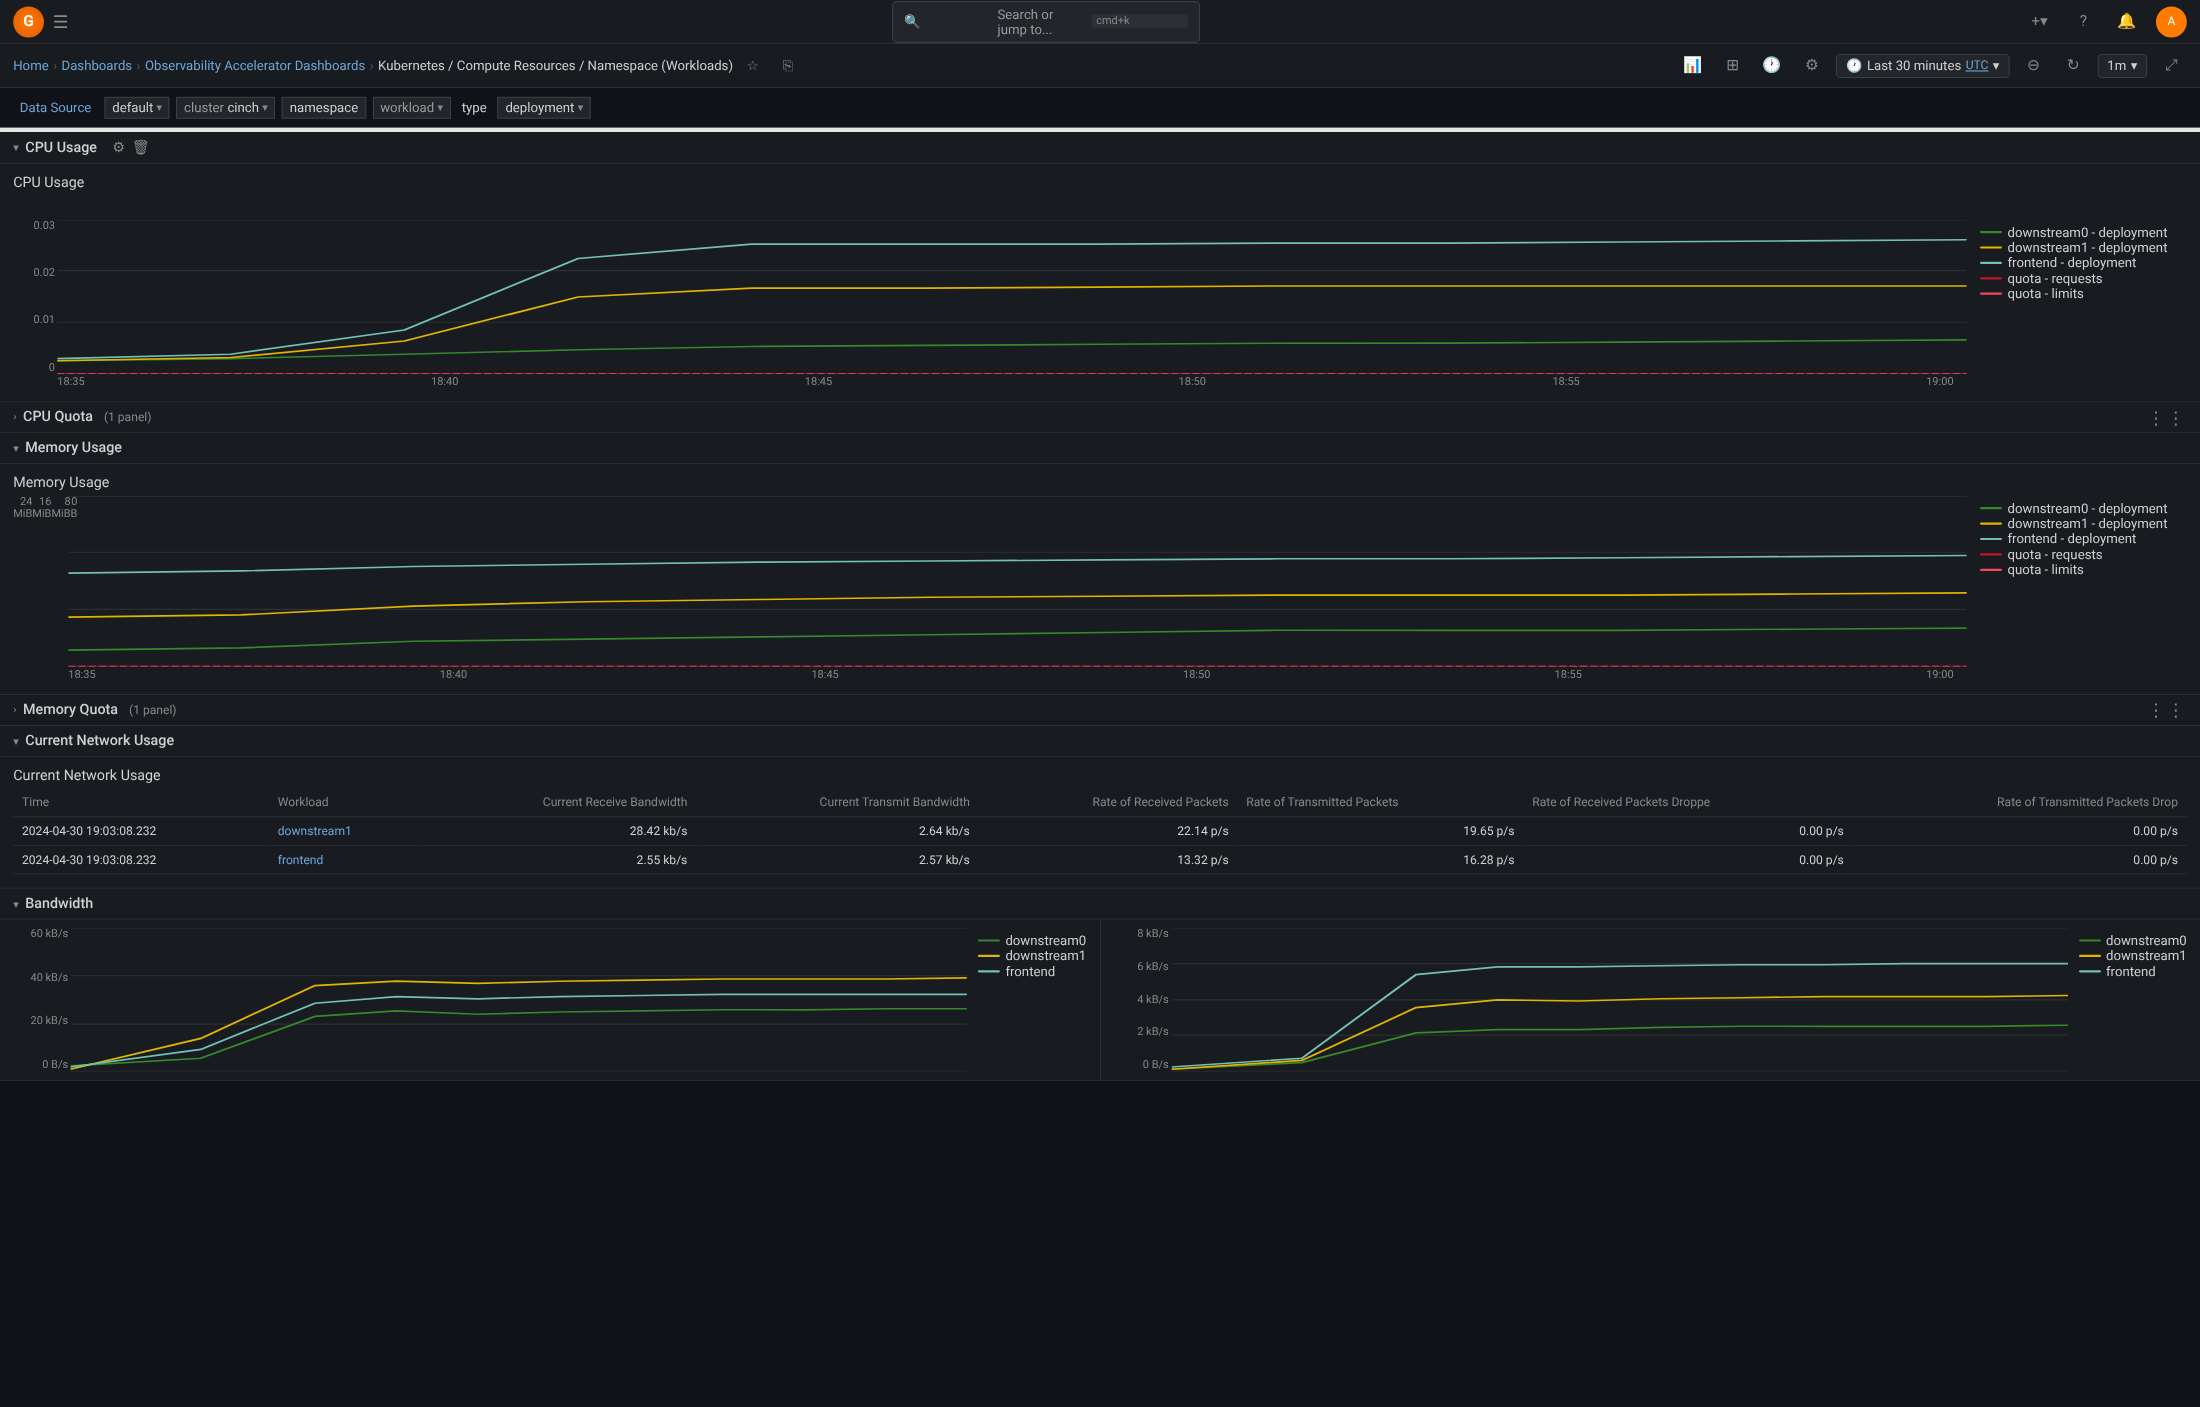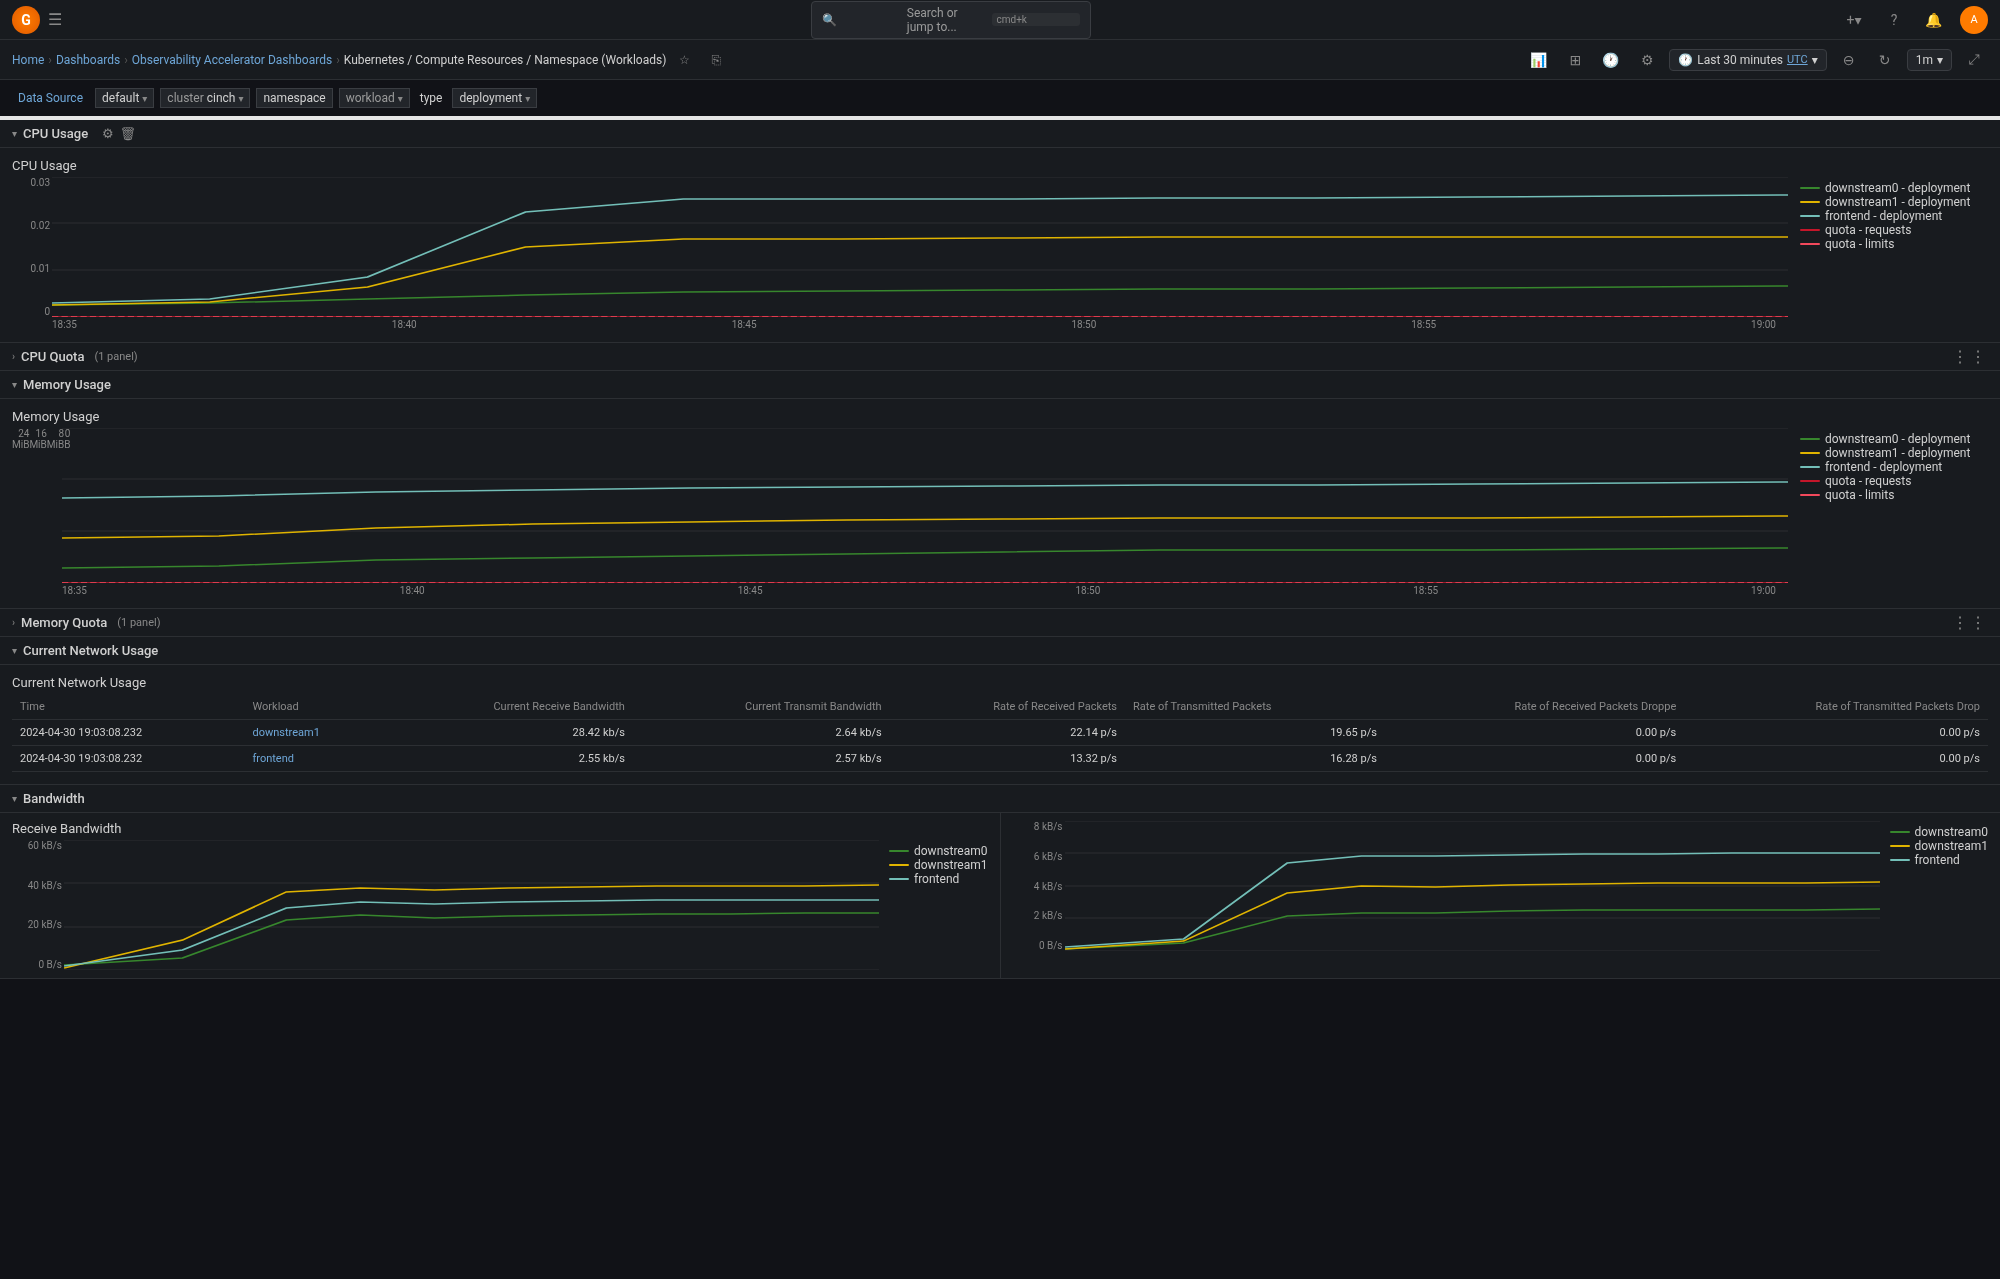--- a/index.html
+++ b/index.html
@@ -149,21 +149,21 @@
   <span class="section-title">CPU Usage</span>
   <div class="section-icons">
     <span class="section-icon">⚙</span>
     <span class="section-icon">🗑</span>
   </div>
 </div>
 
 <div class="panel">
   <div class="panel-title">CPU Usage</div>
   <div class="panel-content">
-    <div style="position:relative; display:flex; padding-left:40px;">
+    <div style="position:relative; display:flex; padding-left:40px;margin-top:22px;">
 
       <div style="position:absolute; left:0; top:0; height:140px; display:flex; flex-direction:column; justify-content:space-between; color:#888; font-size:10px; text-align:right; width:38px;">
         <span>0.03</span>
         <span>0.02</span>
         <span>0.01</span>
         <span>0</span>
       </div>
 
       <svg viewBox="0 0 1100 140" height="140" style="flex:1;" preserveAspectRatio="none">
 
@@ -309,21 +309,21 @@
   <div class="panel-content">
     <table class="net-table">
       <thead>
         <tr>
           <th>Time</th>
           <th>Workload</th>
           <th style="text-align:right;">Current Receive Bandwidth</th>
           <th style="text-align:right;">Current Transmit Bandwidth</th>
           <th style="text-align:right;">Rate of Received Packets</th>
           <th style="text-align:left;">Rate of Transmitted Packets</th>
-          <th style="text-align:right;">Rate of Received Packets Droppe</th>
+          <th style="">Rate of Received Packets Droppe</th>
           <th style="text-align:right;">Rate of Transmitted Packets Drop</th>
         </tr>
       </thead>
       <tbody>
         <tr>
           <td>2024-04-30 19:03:08.232</td>
           <td class="link">downstream1</td>
           <td class="right">28.42 kb/s</td>
           <td class="right">2.64 kb/s</td>
           <td class="right">22.14 p/s</td>
@@ -348,21 +348,20 @@
 
 <div class="section-header">
   <span style="color:#888; font-size:10px">▾</span>
   <span class="section-title">Bandwidth</span>
 </div>
 
 <div class="panel">
   <div style="display:flex;">
 
     <div style="flex:1; border-right:1px solid #2c2f33; padding: 8px 12px;">
-      <div class="panel-title" style="padding:0 0 4px 0;">Receive Bandwidth</div>
       <div style="position:relative; display:flex; padding-left:52px;">
         <div style="position:absolute; left:0; top:0; height:130px; display:flex; flex-direction:column; justify-content:space-between; color:#888; font-size:10px; text-align:right; width:50px;">
           <span>60 kB/s</span>
           <span>40 kB/s</span>
           <span>20 kB/s</span>
           <span>0 B/s</span>
         </div>
         <svg viewBox="0 0 550 130" height="130" style="flex:1;" preserveAspectRatio="none">
           <line x1="0" y1="0" x2="550" y2="0" stroke="#2c2f33" stroke-width="1"></line>
           <line x1="0" y1="43" x2="550" y2="43" stroke="#2c2f33" stroke-width="1"></line>

